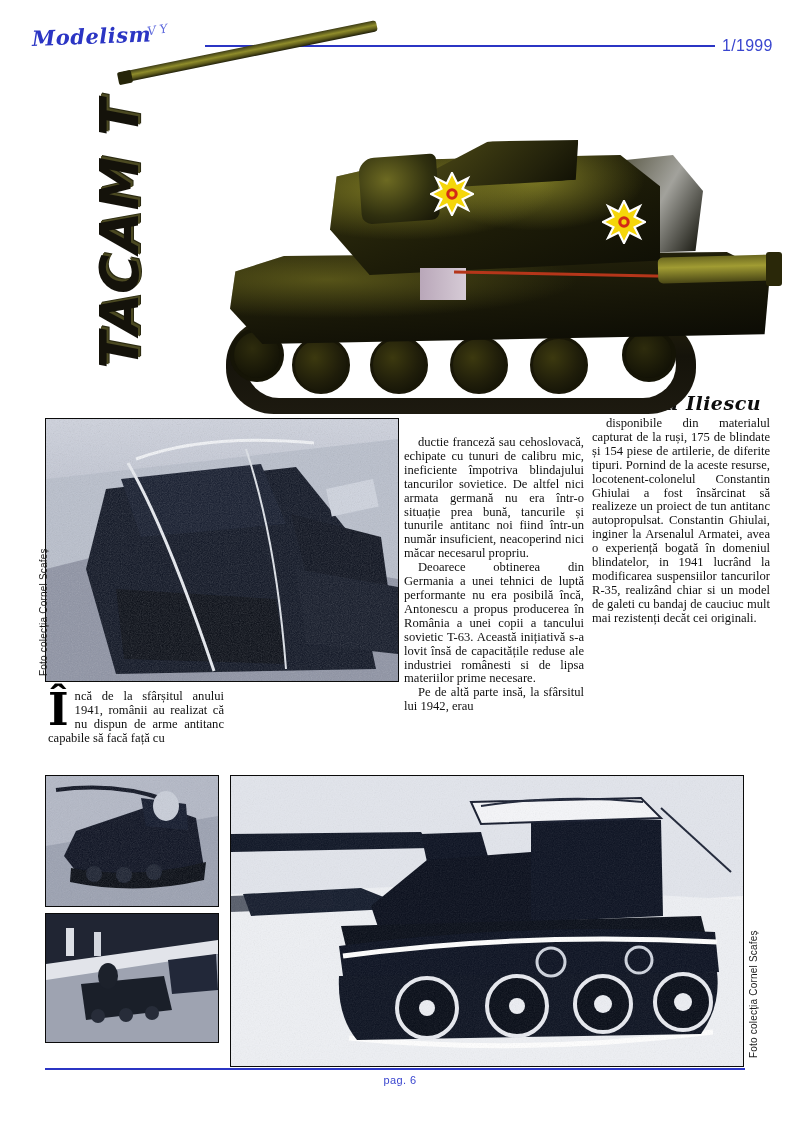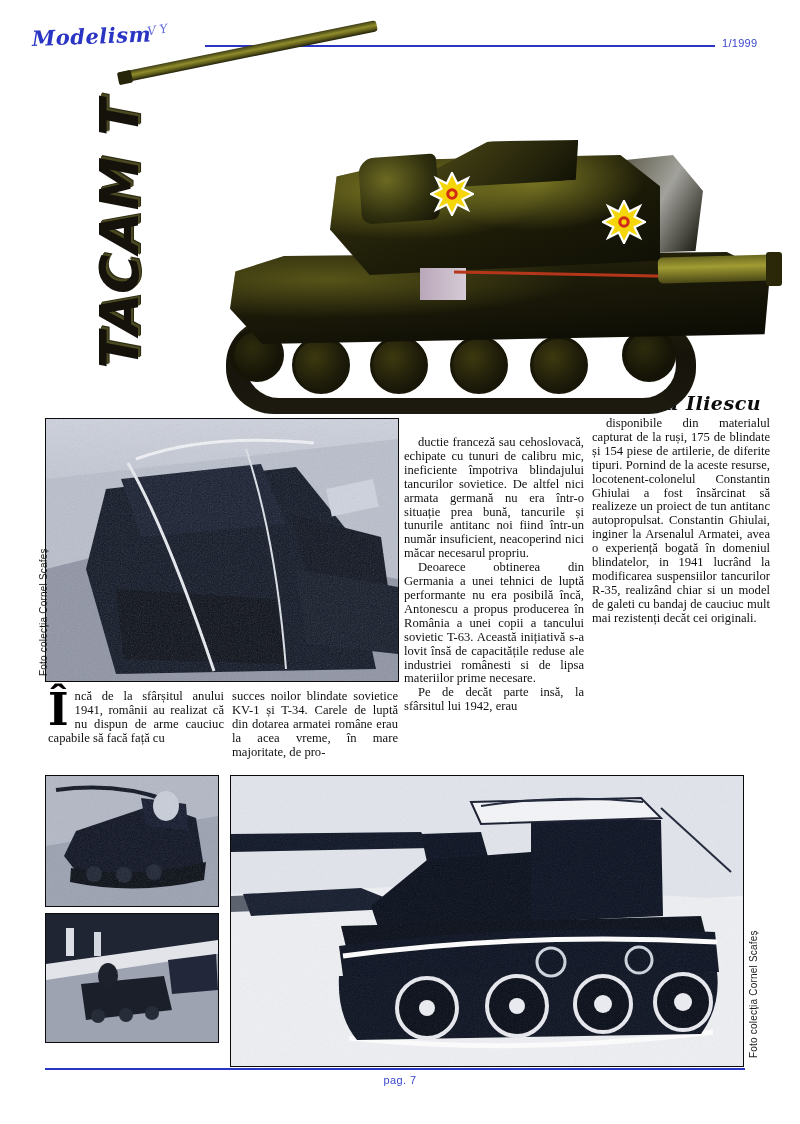--- a/index.html
+++ b/index.html
@@ -53,21 +53,21 @@
   #masthead-rule {
     position: absolute;
     left: 205px; top: 45px;
     width: 510px; height: 0;
     border-top: 2px solid #2b35c4;
   }
   #issue {
     position: absolute;
     left: 722px; top: 37px;
     font-family: "Liberation Sans", sans-serif;
-    font-size: 11px;
+    font-size: 16px;
     color: #3a46cf;
     letter-spacing: 0.3px;
   }
 
   
   #hero {
     position: absolute;
     left: 30px; top: 60px;
     width: 740px; height: 335px;
   }
@@ -501,31 +501,28 @@
       <circle cx="408" cy="184" r="13" fill="none" stroke="#cfd4de" stroke-width="3"></circle>
       <path d="M0 120 L100 116 L104 132 L0 136 Z" fill="#151c2e" opacity="0.7"></path>
       <rect width="512" height="290" filter="url(#gr4)" opacity="0.4"></rect>
     </svg>
   </div>
   <div class="vcaption" id="cap-big">Foto colecția Cornel Scafeș</div>
 
   <div class="col" id="col-mid-top">
     <p class="first">ductie franceză sau cehoslovacă, echipate cu tunuri de calibru mic, ineficiente împotriva blindajului tancurilor sovietice. De altfel nici armata germană nu era într-o situație prea bună, tancurile și tunurile antitanc noi fiind într-un număr insuficient, neacoperind nici măcar necesarul propriu.</p>
     <p>Deoarece obtinerea din Germania a unei tehnici de luptă performante nu era posibilă încă, Antonescu a propus producerea în România a unei copii a tancului sovietic T-63. Această inițiativă s-a lovit însă de capacitățile reduse ale industriei românesti si de lipsa materiilor prime necesare.</p>
-    <p>Pe de decăt parte insă, la sfârsitul lui 1942, erau</p>
+    <p>Pe de altă parte insă, la sfârsitul lui 1942, erau</p>
   </div>
 
   <div class="col" id="col-right-top">
     <p class="first">disponibile din materialul capturat de la ruși, 175 de blindate și 154 piese de artilerie, de diferite tipuri. Pornind de la aceste resurse, locotenent-colonelul Constantin Ghiulai a fost însărcinat să realizeze un proiect de tun antitanc autopropulsat. Constantin Ghiulai, inginer la Arsenalul Armatei, avea o experiență bogată în domeniul blindatelor, in 1941 lucrând la modificarea suspensiilor tancurilor R-35, realizând chiar si un model de galeti cu bandaj de cauciuc mult mai rezistenți decăt cei originali.</p>
   </div>
 
   <div class="col" id="col-intro">
-    <p><span id="dropcap">Î</span><span>ncă de la sfârșitul anului 1941, românii au realizat că nu dispun de arme cauciuc capabile să facă față cu</span></p>
-  </div>
-
-  <div class="col" id="col-intro2">
-    <p>succes noilor blindate sovietice KV-1 și T-34. Carele de luptă din dotarea armatei române erau la acea vreme, în mare majoritate, de pro-</p>
-  </div>
+    <p><span id="dropcap">Î</span><span>ncă de la sfârșitul anului 1941, românii au realizat că nu dispun de arme antitanc capabile să facă față cu</span></p>
+  </div>
+
 
   <div id="footer-rule"></div>
-  <div id="footer-page">pag. 7</div>
+  <div id="footer-page">pag. 6</div>
 
 </div>
 
 </body></html>

